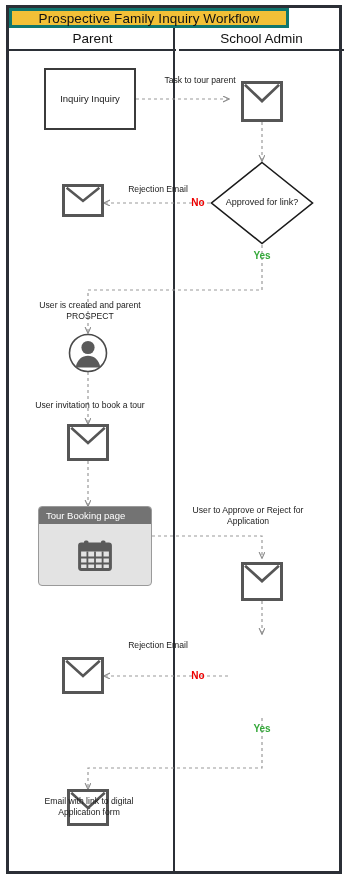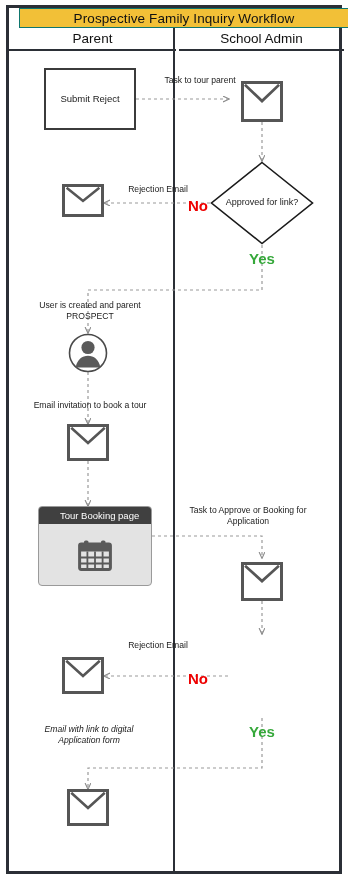--- a/index.html
+++ b/index.html
@@ -22,26 +22,26 @@
     top: 5px;
     width: 336px;
     height: 869px;
     border: 3px solid #2b2f36;
     box-sizing: border-box;
     background: #ffffff;
   }
   
   .title-band {
     position: absolute;
-    left: 19px;
+    left: 9px;
     top: 8px;
-    width: 330px;
+    width: 280px;
     height: 20px;
     background: #f2c037;
-    border: 1px solid #0f766e;
+    border: 3px solid #0f766e;
     box-sizing: border-box;
     display: flex;
     align-items: center;
     justify-content: center;
   }
   .title-band .title-text {
     font-size: 13.5px;
     color: #111111;
     letter-spacing: 0.1px;
     white-space: nowrap;
@@ -131,26 +131,26 @@
   .page-card {
     position: absolute;
     border: 1px solid #9a9a9a;
     border-radius: 4px;
     background: #e3e3e3;
     overflow: hidden;
     box-sizing: border-box;
   }
   .page-card .card-head {
     height: 17px;
-    background: #404040;
+    background: #737373;
     color: #ffffff;
     font-size: 9.5px;
     display: flex;
     align-items: center;
-    padding-left: 21px;
+    padding-left: 7px;
     box-sizing: border-box;
   }
   .page-card .card-body {
     height: calc(100% - 17px);
     display: flex;
     align-items: center;
     justify-content: center;
   }
   .page-card .card-body svg { display: block; }
 
@@ -158,21 +158,21 @@
   .edge-label {
     position: absolute;
     font-size: 8.6px;
     color: #1a1a1a;
     text-align: center;
     line-height: 1.25;
     white-space: pre-line;
   }
   .branch-label {
     position: absolute;
-    font-size: 15px;
+    font-size: 10px;
     font-weight: bold;
     text-align: center;
     line-height: 1;
   }
 
   
   #connectors {
     position: absolute;
     left: 0; top: 0;
     width: 348px; height: 881px;
@@ -222,21 +222,21 @@
 
       <path d="M262,601 L262,634" marker-end="url(#arrow-gray)"></path>
 
       <path d="M228,676 L104,676" marker-end="url(#arrow-gray)"></path>
 
       <path d="M262,718 L262,768 L88,768 L88,789" marker-end="url(#arrow-gray)"></path>
     </g>
   </svg>
 
   <div class="node proc-box" style="left:44px; top:68px; width:92px; height:62px;">
-    <span class="proc-label">Submit Reject</span>
+    <span class="proc-label">Inquiry Inquiry</span>
   </div>
 
   <div class="envelope" style="left:62px; top:184px; width:42px; height:33px;">
     <svg viewBox="0 0 42 33">
       <path d="M1,1 L21,17 L41,1" fill="none" stroke="#565656" stroke-width="3.2"></path>
     </svg>
   </div>
 
   <div class="avatar" style="left:68px; top:333px; width:40px; height:40px;">
     <svg viewBox="0 0 40 40">
@@ -304,28 +304,28 @@
   </div>
 
 
   <div class="edge-label" style="left:142px; top:75px; width:116px;">Task to tour parent</div>
 
   <div class="edge-label" style="left:110px; top:184px; width:96px;">Rejection Email</div>
 
   <div class="edge-label" style="left:16px; top:300px; width:148px;">User is created and parent
 PROSPECT</div>
 
-  <div class="edge-label" style="left:12px; top:400px; width:156px;">Email invitation to book a tour</div>
-
-  <div class="edge-label" style="left:180px; top:505px; width:136px;">Task to Approve or Booking for
+  <div class="edge-label" style="left:12px; top:400px; width:156px;">User invitation to book a tour</div>
+
+  <div class="edge-label" style="left:180px; top:505px; width:136px;">User to Approve or Reject for
 Application</div>
 
   <div class="edge-label" style="left:110px; top:640px; width:96px;">Rejection Email</div>
 
-  <div class="edge-label" style="left:14px; top:724px; width:150px;font-style:italic;">Email with link to digital
+  <div class="edge-label" style="left:14px; top:796px; width:150px;">Email with link to digital
 Application form</div>
 
   <div class="branch-label" style="left:186px; top:198px; width:24px; color:#ee0000;">No</div>
 
   <div class="branch-label" style="left:246px; top:251px; width:32px; color:#35a83a;">Yes</div>
 
   <div class="branch-label" style="left:186px; top:671px; width:24px; color:#ee0000;">No</div>
 
   <div class="branch-label" style="left:246px; top:724px; width:32px; color:#35a83a;">Yes</div>
 

